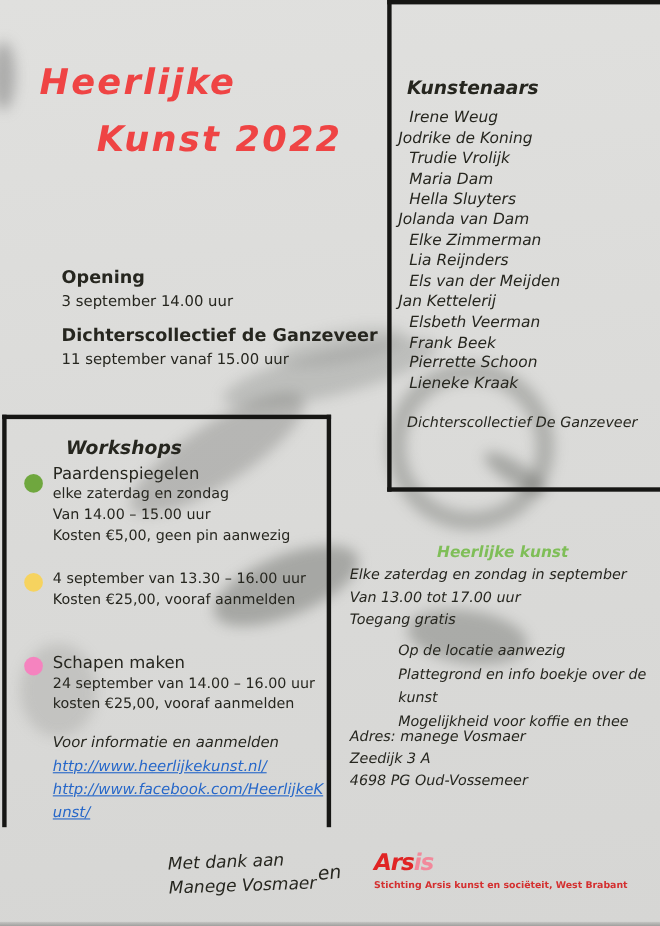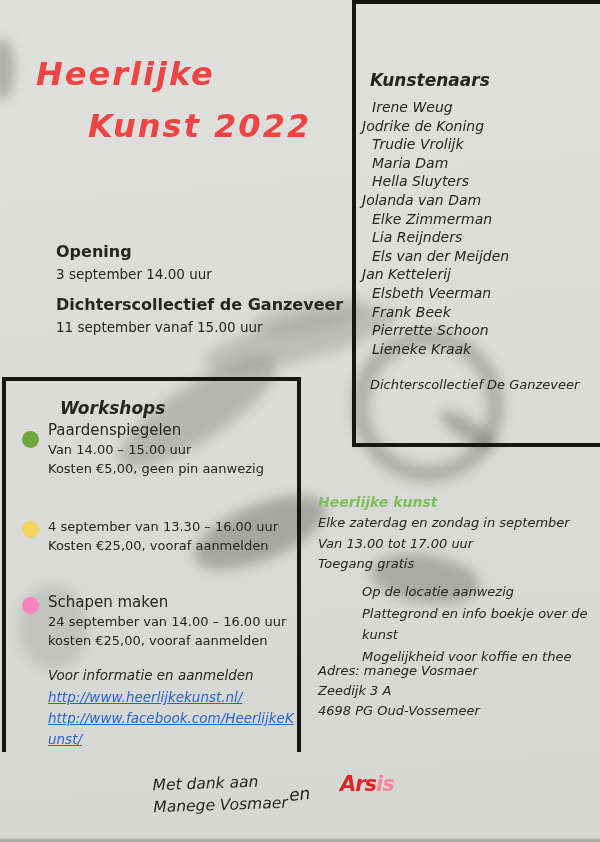--- a/index.html
+++ b/index.html
@@ -49,21 +49,21 @@
   .ws-bullet{position:absolute;left:-26px;width:17px;height:17px;border-radius:50%;}
   .e1{top:40px;} .e1 .ws-bullet{top:10px;background:#6fa73e;}
   .e2{top:136px;} .e2 .ws-bullet{top:4px;background:#f6d35f;}
   .e3{top:212px;} .e3 .ws-bullet{top:4px;background:#f583bf;}
   .ws-info{position:absolute;left:42px;top:284px;width:252px;font-style:italic;font-size:13.5px;line-height:20px;}
   .ws-links{position:absolute;left:42px;top:306px;width:252px;}
   .ws-links a{display:block;color:#2667c9;font-style:italic;font-size:13.5px;line-height:21px;
     text-decoration:underline;word-break:break-all;}
   
   .einfo{position:absolute;left:318px;top:494px;width:278px;font-style:italic;}
-  .einfo h4{margin:0 0 3px 0;font-size:14px;font-weight:bold;color:#7fbe58;}
+  .einfo h4{margin:0 0 3px 0;font-size:14px;font-weight:bold;color:#7fbe58;text-align:center;}
   .einfo .line{font-size:13px;line-height:20.5px;}
   .egroup2{position:absolute;left:318px;top:581px;width:278px;font-style:italic;}
   .egroup2 .line{font-size:13px;line-height:21.5px;margin-left:44px;}
   .eaddr{position:absolute;left:318px;top:661px;width:278px;font-style:italic;}
   .eaddr .line{font-size:13px;line-height:20px;}
   
   .thanks{position:absolute;left:153px;top:772px;font-style:italic;font-size:15.5px;
     line-height:22px;transform:rotate(-2deg);}
   .conj{position:absolute;left:289px;top:784px;font-style:italic;font-size:17px;transform:rotate(-6deg);}
   .arsis{position:absolute;left:340px;top:772px;}
@@ -120,20 +120,21 @@
   <h3>Dichterscollectief de Ganzeveer</h3>
   <p>11 september vanaf 15.00 uur</p>
 </div>
 
 <div class="wbox">
   <h3>Workshops</h3>
 
   <div class="ws-entry e1">
     <span class="ws-bullet"></span>
     <div class="ws-title">Paardenspiegelen</div>
+    <div class="ws-line">elke zaterdag en zondag</div>
     <div class="ws-line">Van 14.00 – 15.00 uur</div>
     <div class="ws-line">Kosten €5,00, geen pin aanwezig</div>
   </div>
 
   <div class="ws-entry e2">
     <span class="ws-bullet"></span>
     <div class="ws-line">4 september van 13.30 – 16.00 uur</div>
     <div class="ws-line">Kosten €25,00, vooraf aanmelden</div>
   </div>
 
@@ -170,13 +171,14 @@
 
 <div class="thanks">
   <div>Met dank aan</div>
   <div>Manege Vosmaer</div>
 </div>
 <div class="conj">en</div>
 <div class="arsis">
   <div class="logo">
     <span class="p1">Ars</span><span class="p2">is</span>
   </div>
+  <div class="tagline">Stichting Arsis kunst en sociëteit, West Brabant</div>
 </div>
 
 </body></html>

